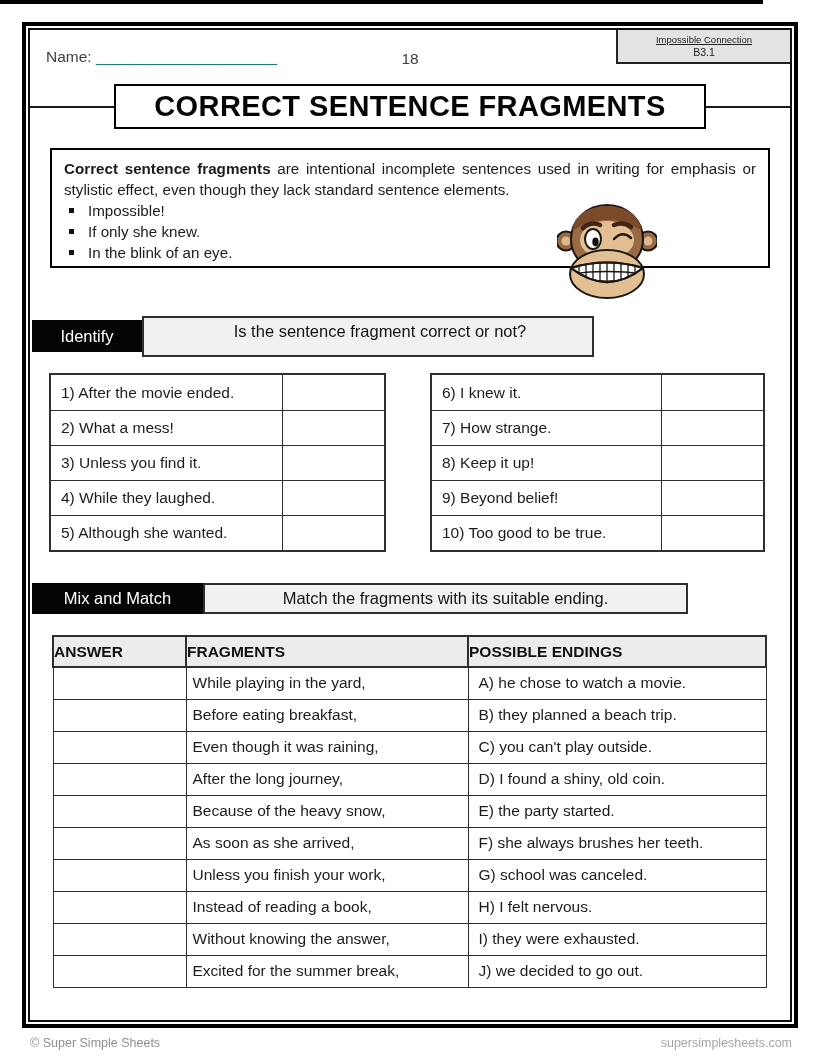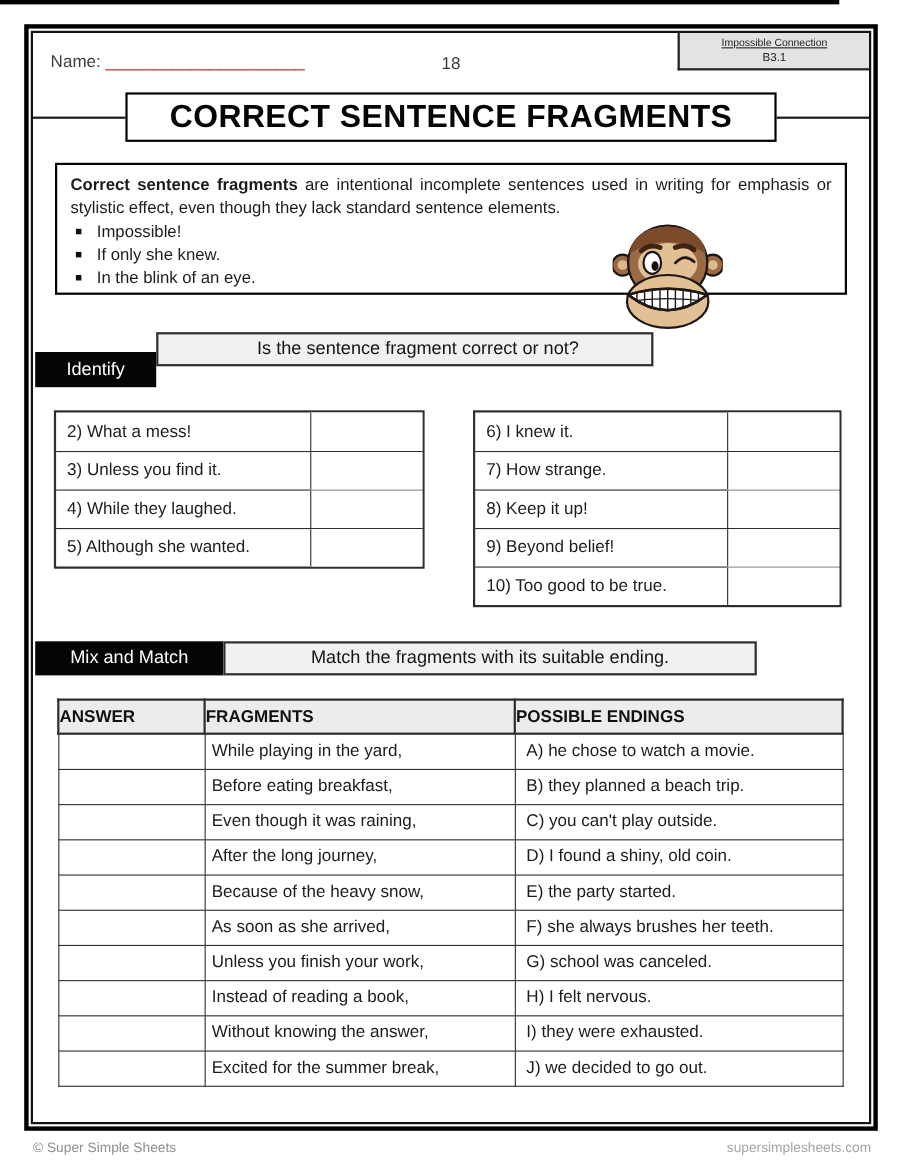--- a/index.html
+++ b/index.html
@@ -7,21 +7,21 @@
   body { font-family:"Liberation Sans","DejaVu Sans",sans-serif; color:#1c1c1c; }
   .page { position:relative; width:820px; height:1058px; background:#fff; overflow:hidden; }
 
   .top-strip { position:absolute; left:0; top:0; width:763px; height:4px; background:#000; }
 
   .frame { position:absolute; left:22px; top:22px; width:776px; height:1006px;
            border:4px solid #000; padding:2px; }
   .frame-inner { position:relative; width:100%; height:100%; border:2px solid #111; }
 
   .name-block { position:absolute; left:16px; top:18px; font-size:15.5px; color:#3e3e3e; }
-  .name-line { letter-spacing:0px; color:#b91c1c; }
+  .name-line { letter-spacing:0px; color:#0f766e; }
   .page-number { position:absolute; left:290px; top:20px; width:180px; text-align:center;
                  font-size:15.5px; color:#3e3e3e; }
 
   .badge { position:absolute; top:0; right:0; width:174px; height:34px; background:#e3e3e3;
            border-left:2px solid #222; border-bottom:2px solid #222;
            display:flex; flex-direction:column; align-items:center; justify-content:center; }
   .badge-label { font-size:9.5px; text-decoration:underline; color:#222; }
   .badge-code { font-size:10.5px; color:#222; margin-top:1px; }
 
   .title-rule { position:absolute; left:0; top:76px; width:100%; height:2px; background:#1a1a1a; }
@@ -36,21 +36,21 @@
   .bullet-row { display:flex; align-items:center; height:21px; padding-left:5px; }
   .bullet-square { width:5px; height:5px; background:#111; margin-right:14px; flex:none; }
   .bullet-text { font-size:15.2px; color:#1c1c1c; }
   .mascot { position:absolute; left:505px; top:44px; width:100px; height:110px; }
 
   .section-label { position:absolute; background:#050505; color:#fff; text-align:center;
                    font-size:16.5px; }
   .section-instruction { position:absolute; background:#f1f1f1; border:2px solid #2e2e2e;
                          text-align:center; font-size:16.5px; color:#141414; }
   .identify-label { left:2px; top:290px; width:110px; height:32px; line-height:32px; }
-  .identify-instruction { left:112px; top:272px; width:452px; height:31px; line-height:27px;padding-left:24px; }
+  .identify-instruction { left:112px; top:286px; width:452px; height:41px; line-height:27px;padding-left:24px; }
   .mix-label { left:2px; top:553px; width:171px; height:31px; line-height:31px; }
   .mix-instruction { left:173px; top:553px; width:485px; height:31px; line-height:26px; }
 
   .q-table { position:absolute; top:343px; border:2px solid #2e2e2e; background:#fff; }
   .q-table-left { left:19px; width:337px; }
   .q-table-right { left:400px; width:335px; }
   .q-row { display:flex; height:35px; border-top:1.5px solid #2e2e2e; }
   .q-row:first-child { border-top:none; }
   .q-text { flex:1; display:flex; align-items:center; padding-left:10px; font-size:15.5px; color:#1c1c1c; }
   .q-ans { width:102px; border-left:1.5px solid #2e2e2e; background:#fff; }
@@ -140,20 +140,24 @@
           </g>
           <path d="M14 73 Q50 62 86 73 Q50 101 14 73 Z" fill="none" stroke="#1c1714" stroke-width="2.2"></path>
         </svg>
       </div>
 
       <div class="section-label identify-label">Identify</div>
       <div class="section-instruction identify-instruction">Is the sentence fragment correct or not?</div>
 
       <div class="q-table q-table-left">
         <div class="q-row">
+          <div class="q-text">1) After the movie ended.</div>
+          <div class="q-ans"></div>
+        </div>
+        <div class="q-row">
           <div class="q-text">2) What a mess!</div>
           <div class="q-ans"></div>
         </div>
         <div class="q-row">
           <div class="q-text">3) Unless you find it.</div>
           <div class="q-ans"></div>
         </div>
         <div class="q-row">
           <div class="q-text">4) While they laughed.</div>
           <div class="q-ans"></div>

